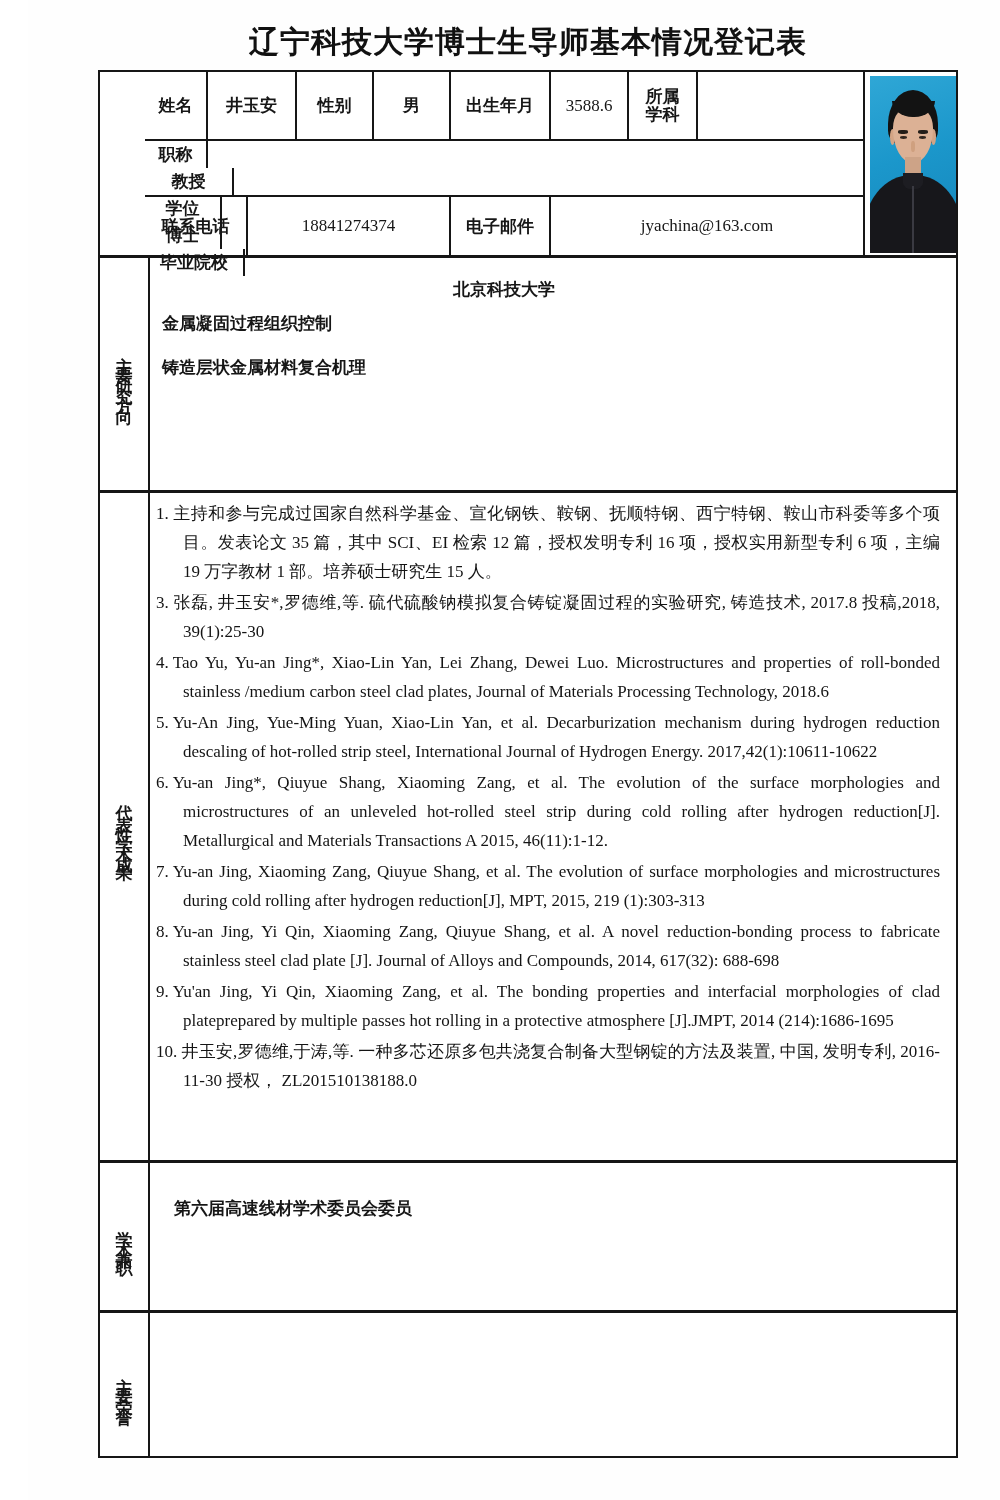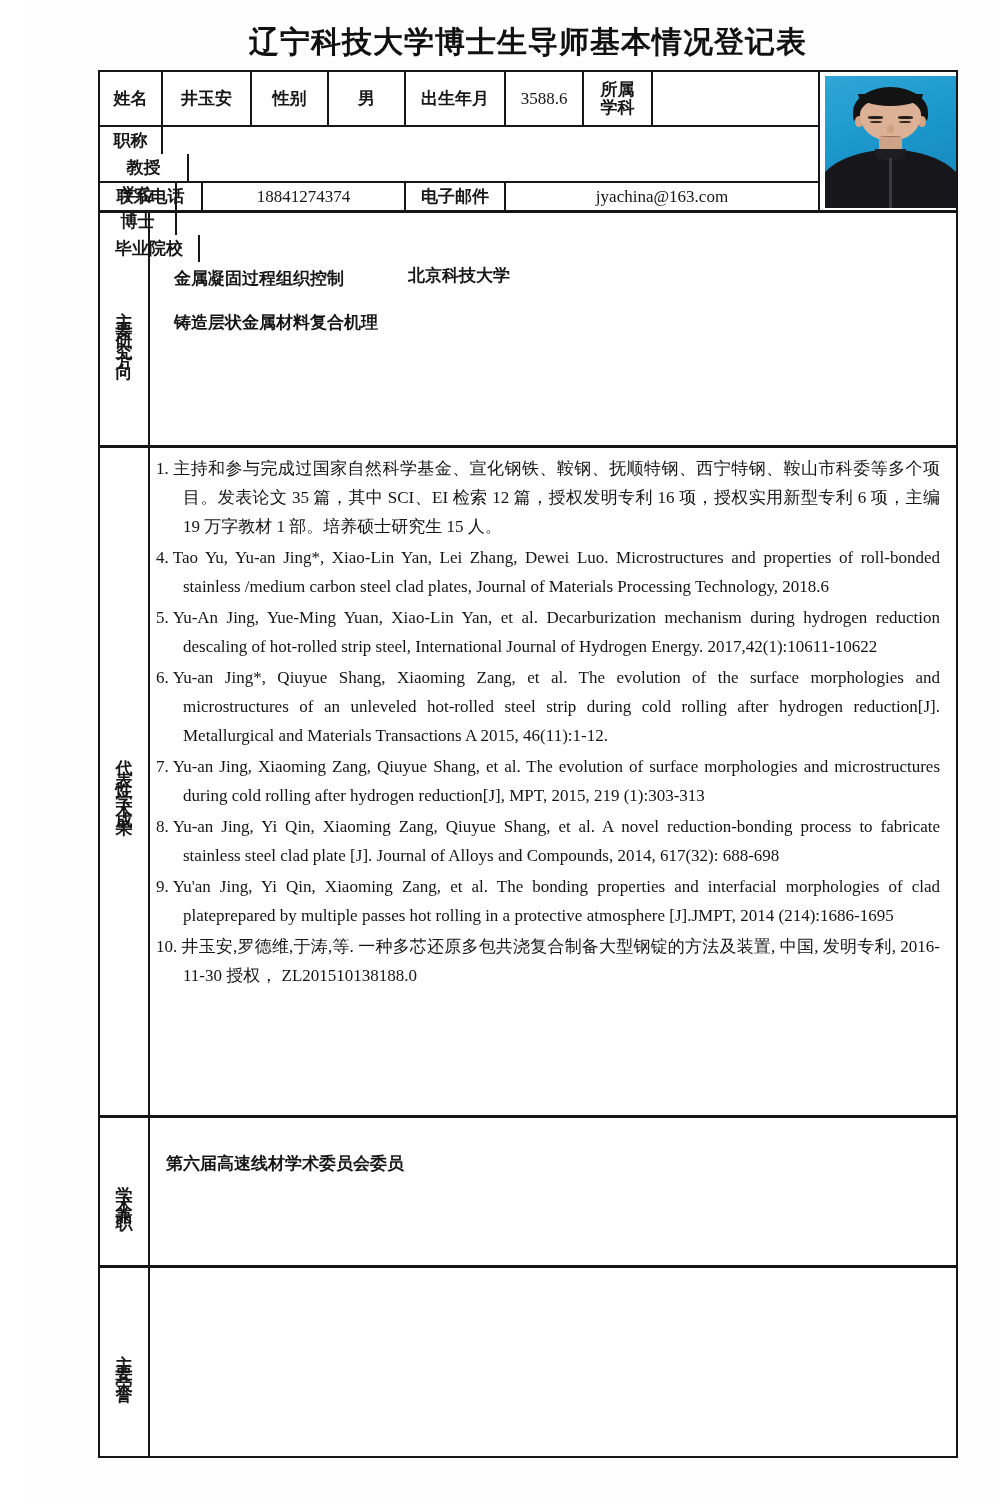--- a/index.html
+++ b/index.html
@@ -19,21 +19,21 @@
   }
 
   .form {
     position:absolute; left:70px; top:70px; width:860px; height:1388px;
     border:2px solid #161616;
     display:flex; flex-direction:column;
     background:#fff;
   }
 
   
-  .header-block { height:138px; display:flex; }
+  .header-block { height:183px; display:flex;padding-left:45px; }
   .info-grid { width:718px; display:flex; flex-direction:column; }
   .irow { display:flex; border-bottom:2px solid #161616; }
   .irow1 { height:69px; }
   .irow2 { height:56px;flex-direction:column; }
   .irow3 { flex:1; border-bottom:none; }
   .cell {
     border-right:2px solid #161616;
     display:flex; align-items:center; justify-content:center;
     text-align:center; font-size:17px; padding:2px;
   }
@@ -80,31 +80,31 @@
   .sec-label {
     width:50px; border-right:2px solid #161616;
     display:flex; align-items:center; justify-content:center;
   }
   .vtext {
     writing-mode:vertical-lr; text-orientation:upright;
     font-size:17px; font-weight:bold; letter-spacing:10px; color:#161616;
   }
   .sec-body { flex:1; overflow:hidden; }
 
-  .research-body { padding:54px 24px 0 24px; }
+  .research-body { padding:54px 24px 0 12px; }
   .research-line { font-size:17px; font-weight:bold; line-height:24px; margin-bottom:20px; }
 
   .achv-body { padding:6px 16px 0 6px; }
   .achv-item {
     font-size:17px; line-height:29px; text-align:justify;
     padding-left:27px; text-indent:-27px; margin-bottom:2px; color:#141414;
   }
   .achv-item .num { padding-right:4px; }
 
-  .posts-body { padding:34px 24px 0 16px; }
+  .posts-body { padding:34px 24px 0 24px; }
   .posts-line { font-size:17px; font-weight:bold; line-height:24px; }
 </style>
 </head>
 <body>
 
 <div class="page">
 
   <div class="doc-title">辽宁科技大学博士生导师基本情况登记表</div>
 
   <div class="form">
@@ -171,20 +171,21 @@
         <div class="research-line">铸造层状金属材料复合机理</div>
       </div>
     </div>
 
     <div class="sec sec-achv">
       <div class="sec-label">
         <div class="vtext">代表性学术成果</div>
       </div>
       <div class="sec-body achv-body">
         <div class="achv-item"><span class="num">1.</span><span>主持和参与完成过国家自然科学基金、宣化钢铁、鞍钢、抚顺特钢、西宁特钢、鞍山市科委等多个项目。发表论文 35 篇，其中 SCI、EI 检索 12 篇，授权发明专利 16 项，授权实用新型专利 6 项，主编 19 万字教材 1 部。培养硕士研究生 15 人。</span></div>
+        <div class="achv-item"><span class="num">3.</span><span>张磊, 井玉安*,罗德维,等. 硫代硫酸钠模拟复合铸锭凝固过程的实验研究, 铸造技术, 2017.8 投稿,2018, 39(1):25-30</span></div>
         <div class="achv-item"><span class="num">4.</span><span>Tao Yu, Yu-an Jing*, Xiao-Lin Yan, Lei Zhang, Dewei Luo. Microstructures and properties of roll-bonded stainless /medium carbon steel clad plates, Journal of Materials Processing Technology, 2018.6</span></div>
         <div class="achv-item"><span class="num">5.</span><span>Yu-An Jing, Yue-Ming Yuan, Xiao-Lin Yan, et al. Decarburization mechanism during hydrogen reduction descaling of hot-rolled strip steel, International Journal of Hydrogen Energy. 2017,42(1):10611-10622</span></div>
         <div class="achv-item"><span class="num">6.</span><span>Yu-an Jing*, Qiuyue Shang, Xiaoming Zang, et al. The evolution of the surface morphologies and microstructures of an unleveled hot-rolled steel strip during cold rolling after hydrogen reduction[J]. Metallurgical and Materials Transactions A 2015, 46(11):1-12.</span></div>
         <div class="achv-item"><span class="num">7.</span><span>Yu-an Jing, Xiaoming Zang, Qiuyue Shang, et al. The evolution of surface morphologies and microstructures during cold rolling after hydrogen reduction[J], MPT, 2015, 219 (1):303-313</span></div>
         <div class="achv-item"><span class="num">8.</span><span>Yu-an Jing, Yi Qin, Xiaoming Zang, Qiuyue Shang, et al. A novel reduction-bonding process to fabricate stainless steel clad plate [J]. Journal of Alloys and Compounds, 2014, 617(32): 688-698</span></div>
         <div class="achv-item"><span class="num">9.</span><span>Yu'an Jing, Yi Qin, Xiaoming Zang, et al. The bonding properties and interfacial morphologies of clad plateprepared by multiple passes hot rolling in a protective atmosphere [J].JMPT, 2014 (214):1686-1695</span></div>
         <div class="achv-item"><span class="num">10.</span><span>井玉安,罗德维,于涛,等. 一种多芯还原多包共浇复合制备大型钢锭的方法及装置, 中国, 发明专利, 2016-11-30 授权， ZL201510138188.0</span></div>
       </div>
     </div>
 

